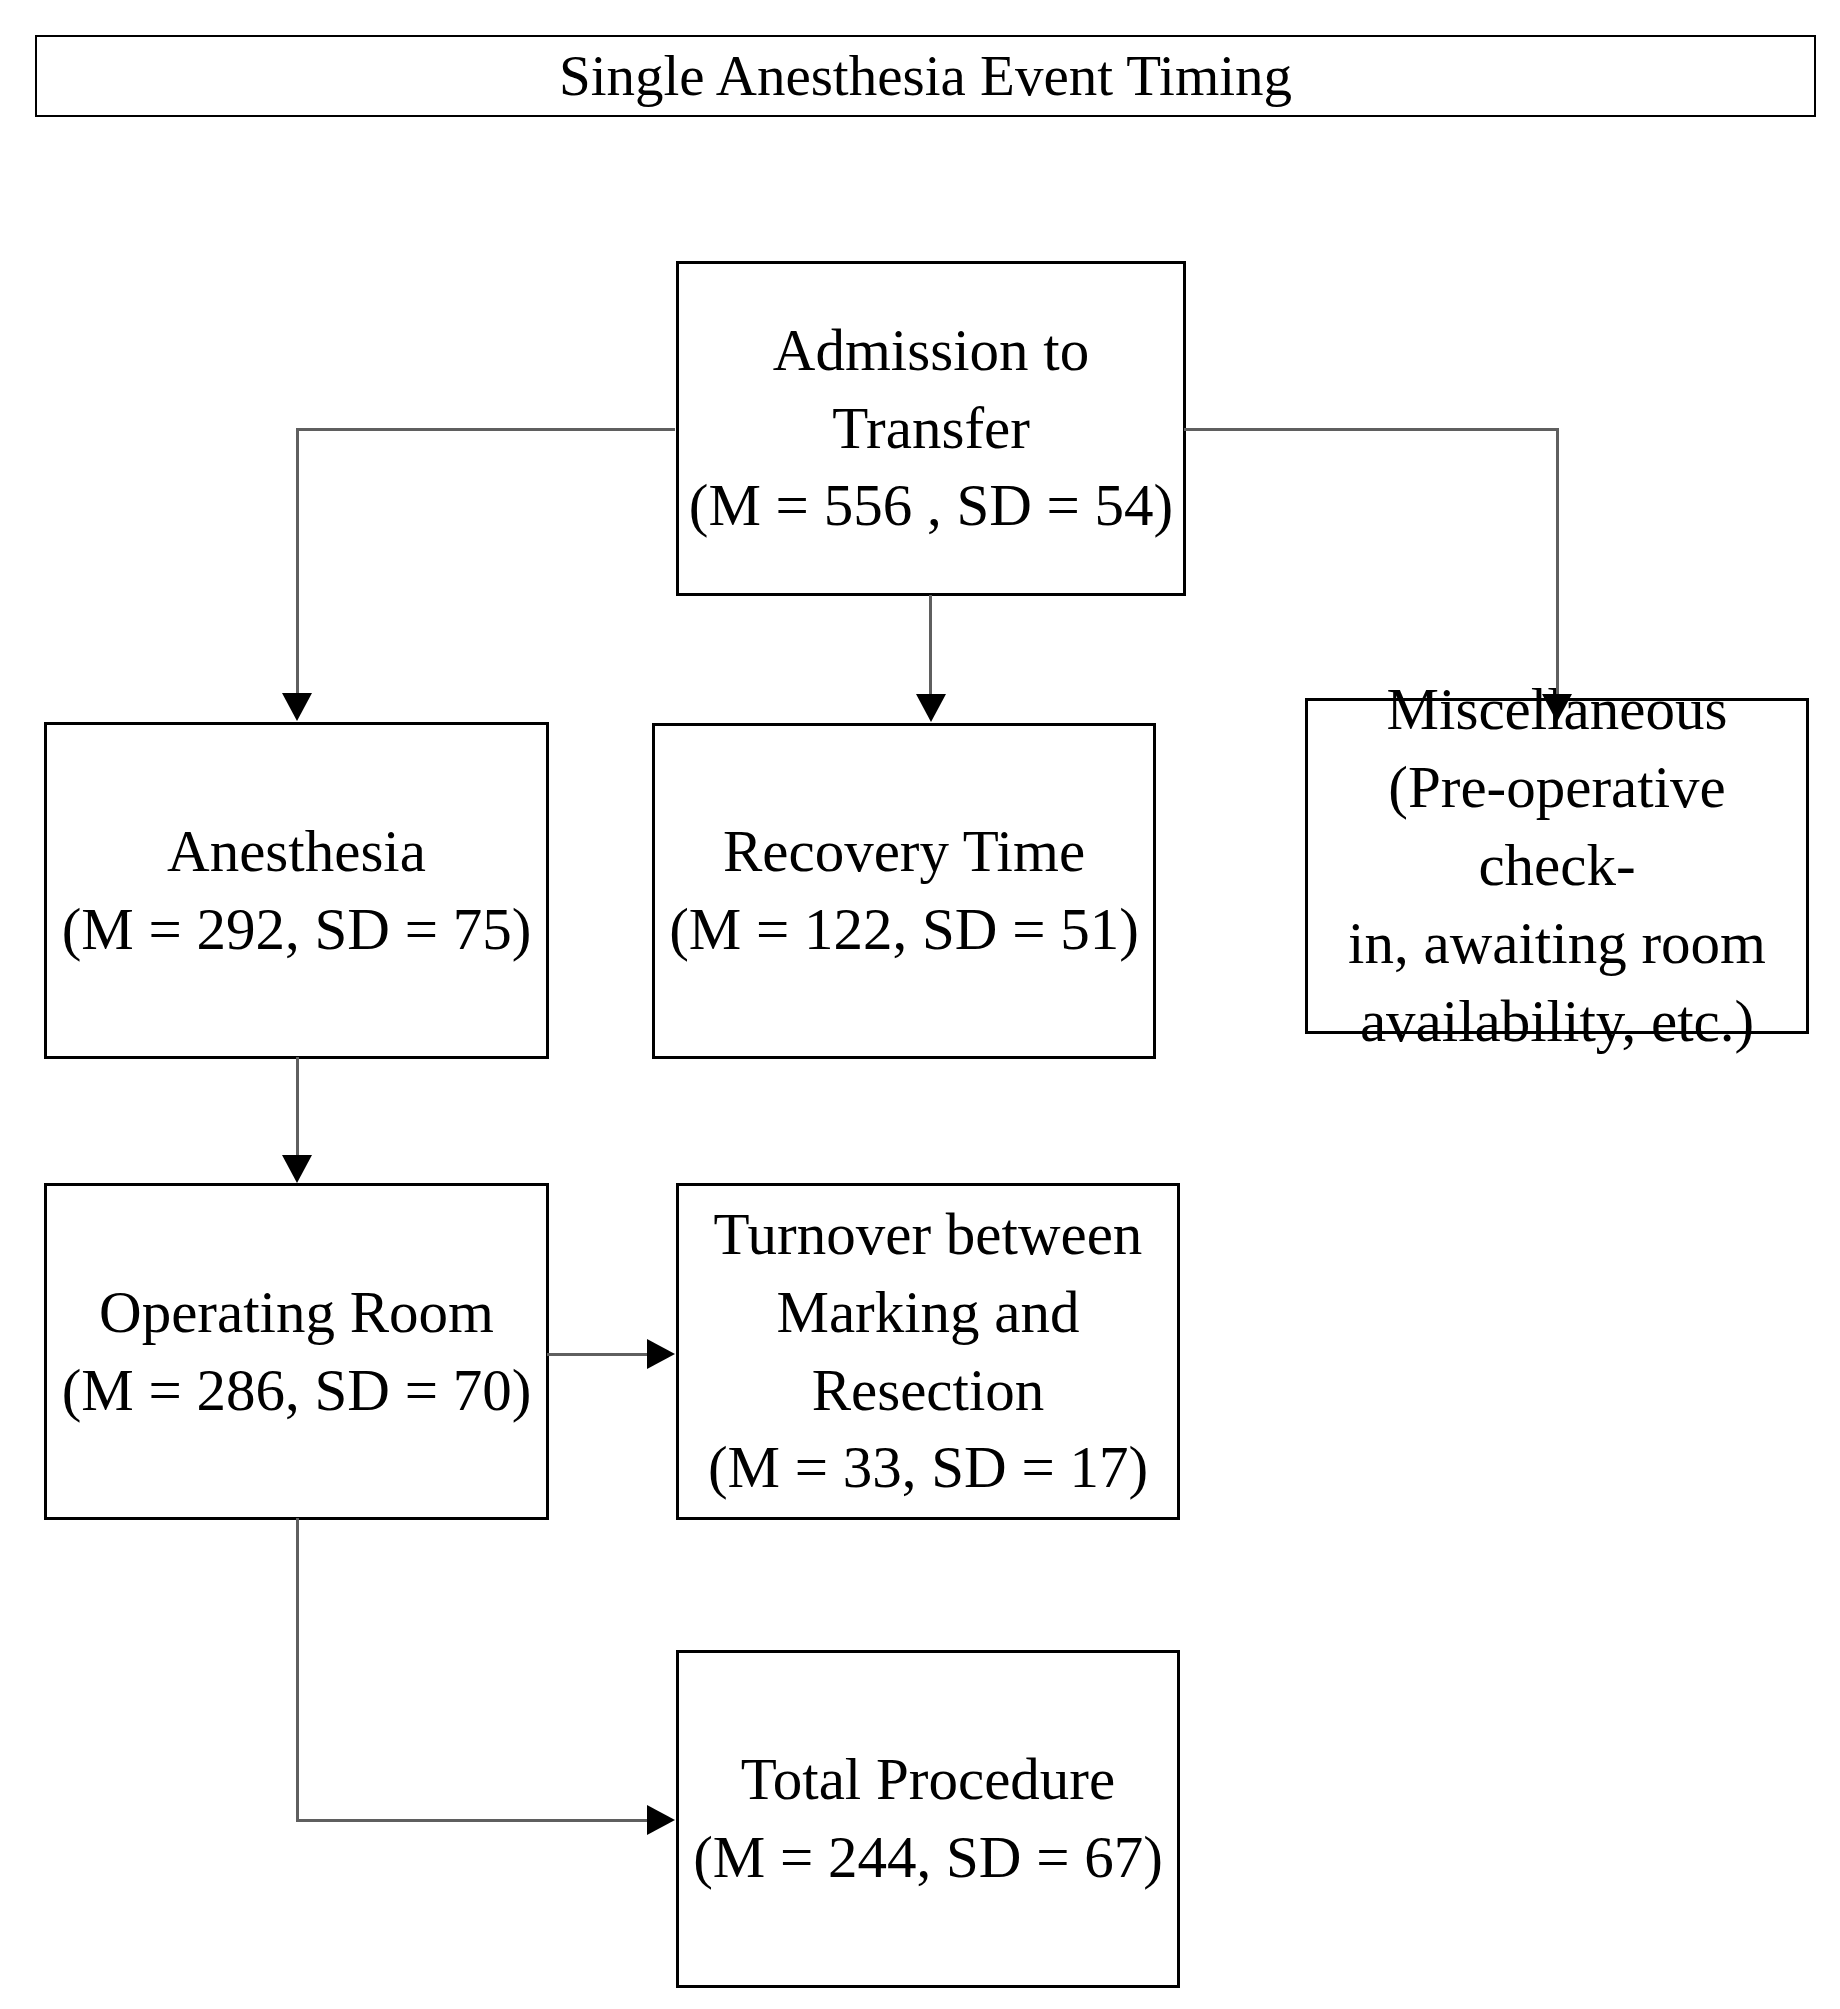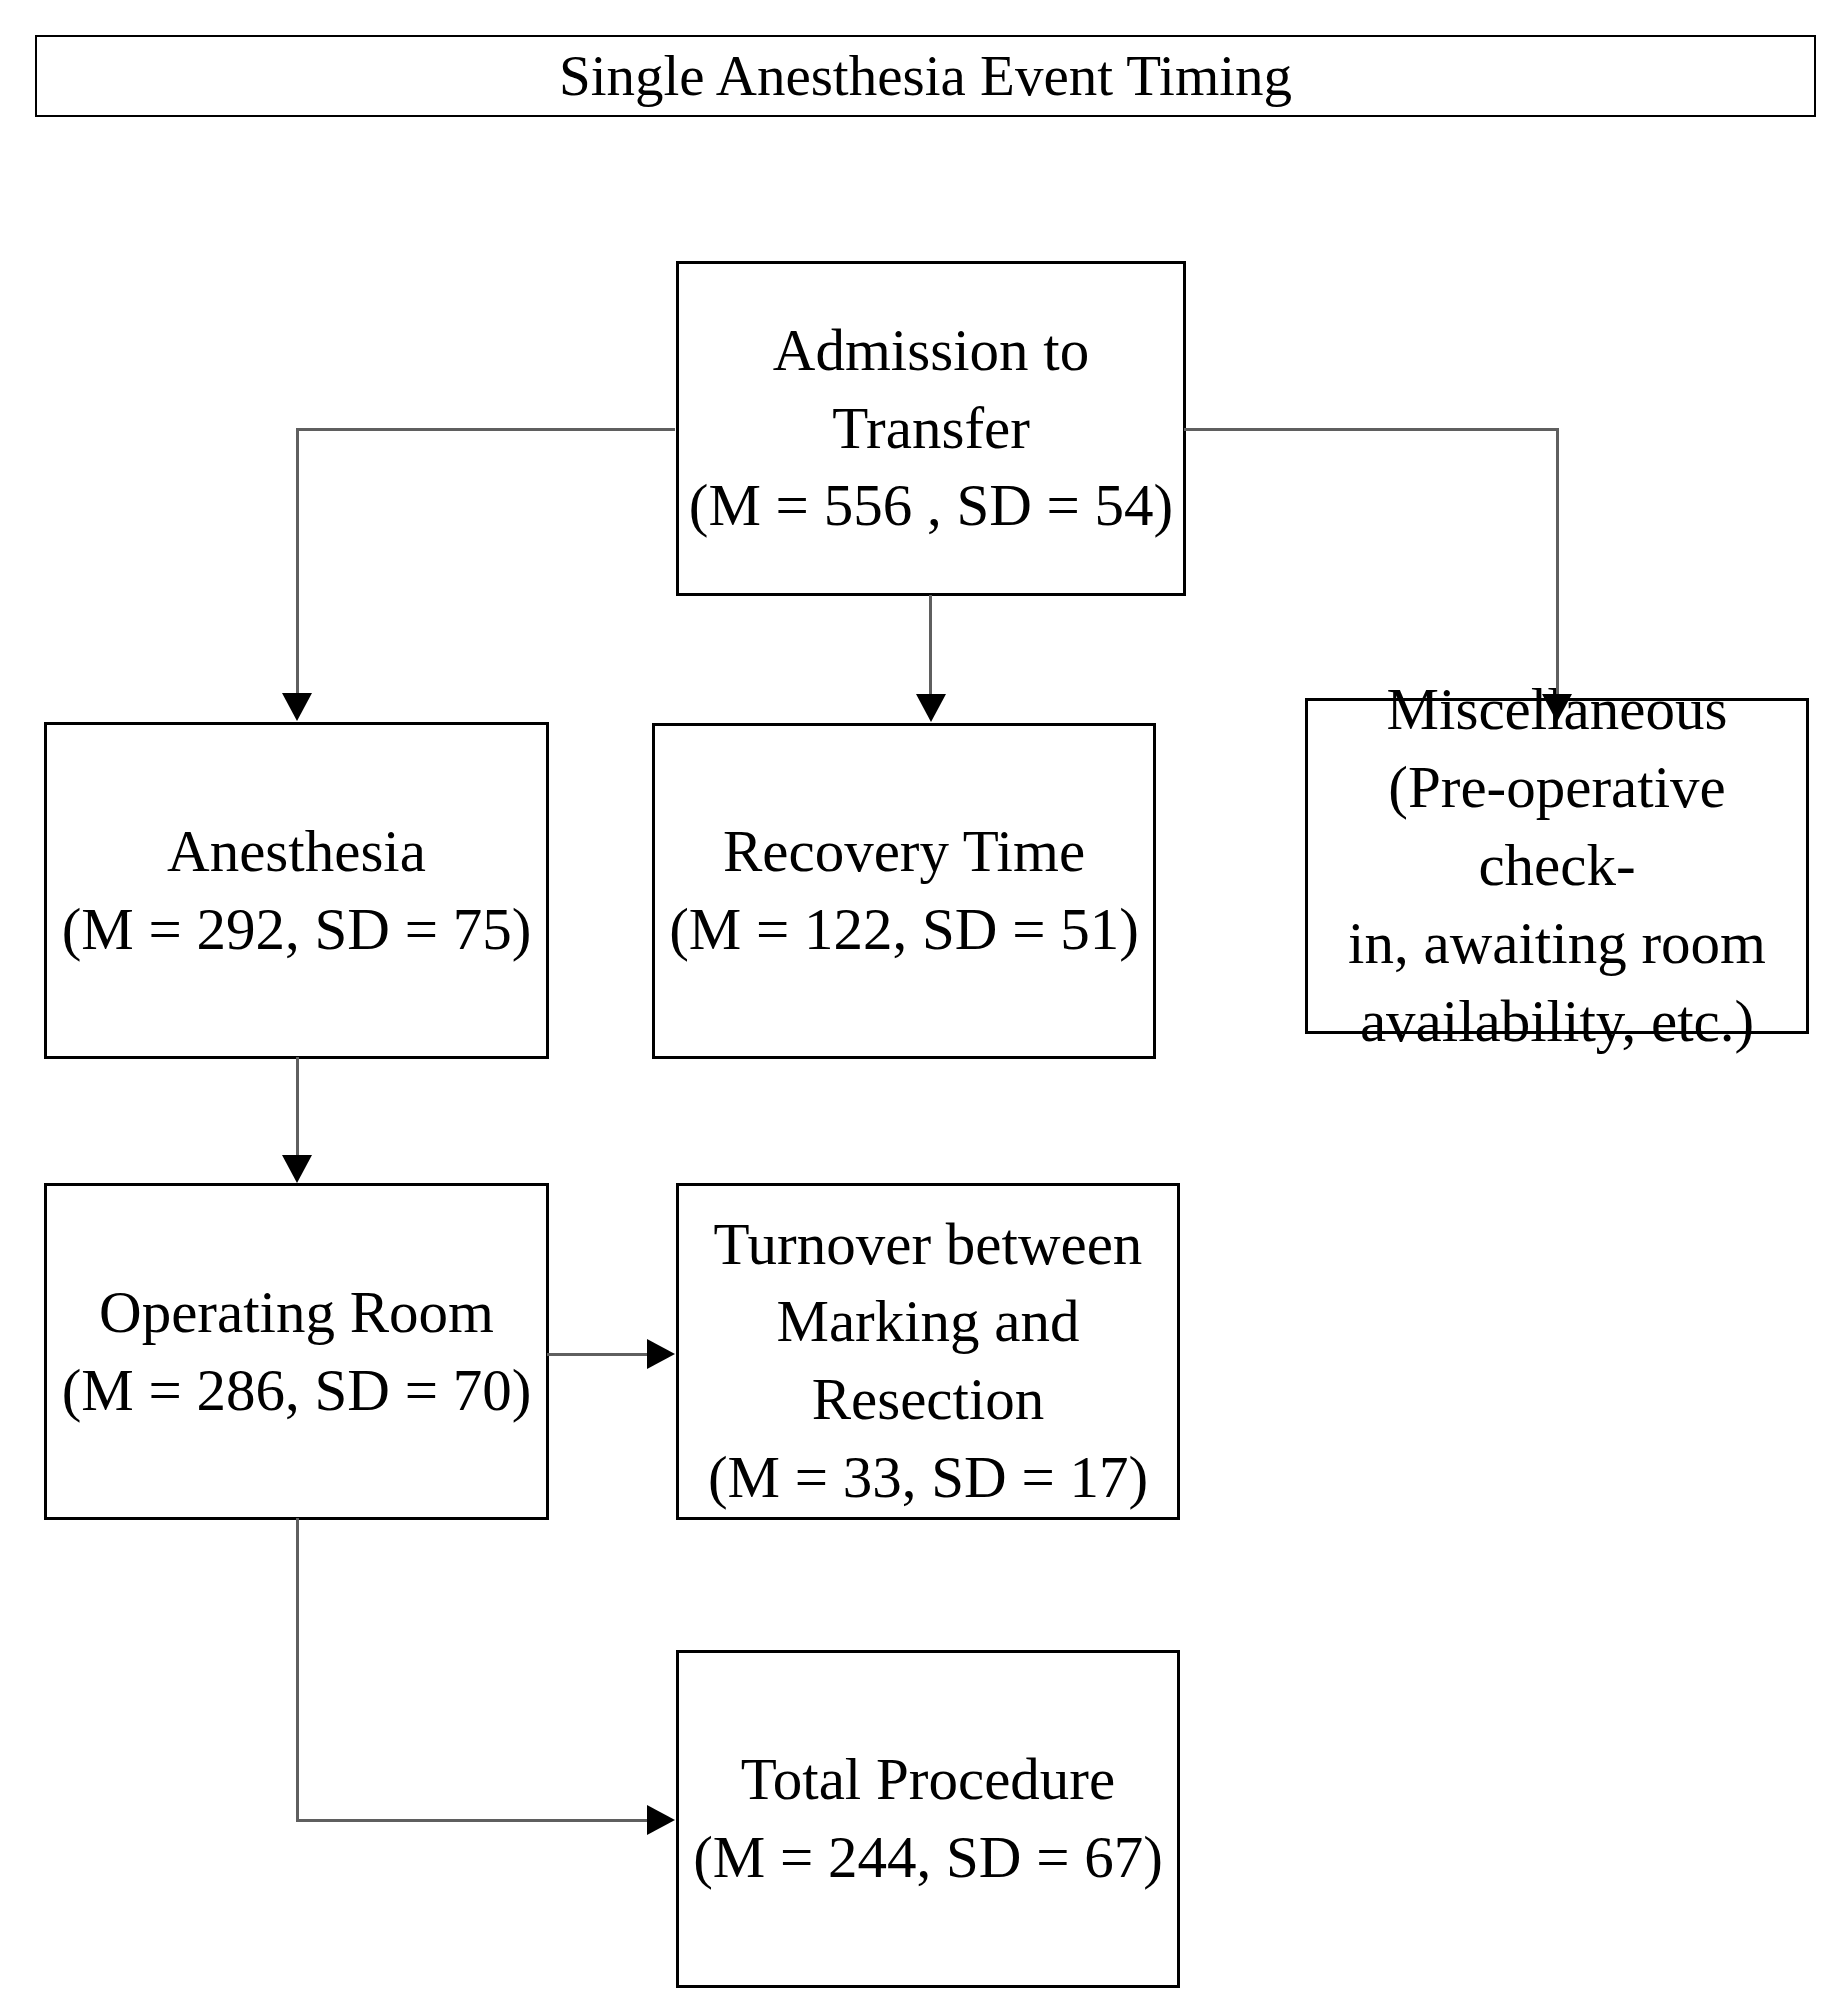--- a/index.html
+++ b/index.html
@@ -34,21 +34,21 @@
     left: 35px; top: 35px; width: 1781px; height: 82px;
     border-width: 2.9px;
     font-size: 57px;
     line-height: 1.1;
   }
   .node-admission   { left: 676px;  top: 261px;  width: 510px; height: 335px; }
   .node-anesthesia  { left: 44px;   top: 722px;  width: 505px; height: 337px; }
   .node-recovery    { left: 652px;  top: 723px;  width: 504px; height: 336px; }
   .node-misc        { left: 1305px; top: 698px;  width: 504px; height: 336px; }
   .node-operating   { left: 44px;   top: 1183px; width: 505px; height: 337px; }
-  .node-turnover    { left: 676px;  top: 1183px; width: 504px; height: 337px; justify-content: flex-end; }
+  .node-turnover    { left: 676px;  top: 1183px; width: 504px; height: 337px; }
   .node-total       { left: 676px;  top: 1650px; width: 504px; height: 338px; }
   .node-line { width: 100%; }
   
   .cline {
     position: absolute;
     background: #5f5f5f;
   }
   .hline { height: 2.9px; }
   .vline { width: 2.9px; }
   .c-adm-left-h   { left: 296px;  top: 428px;  width: 379px;  }

